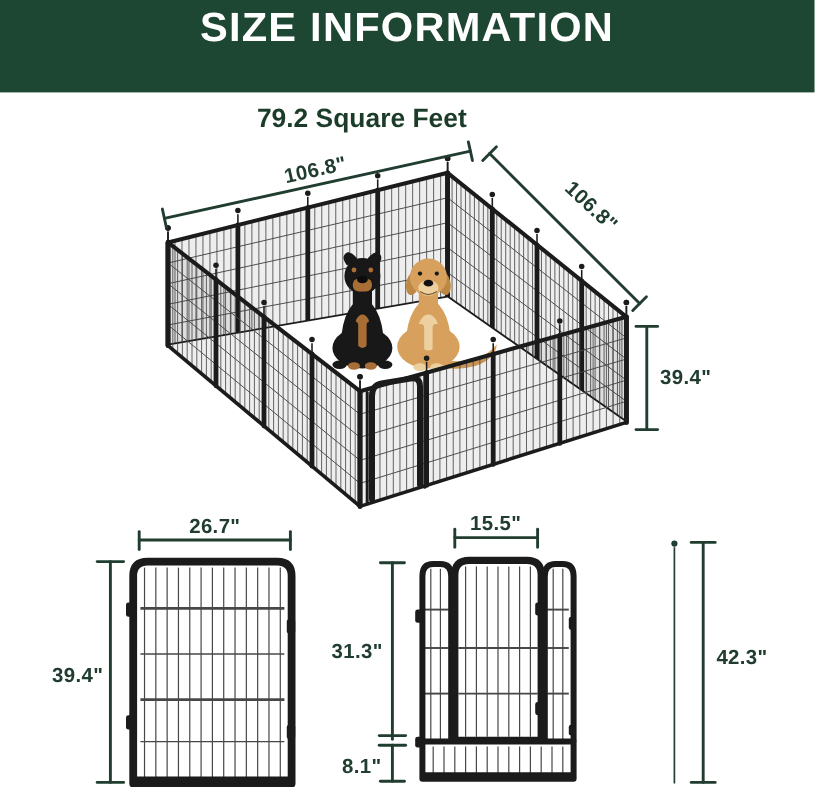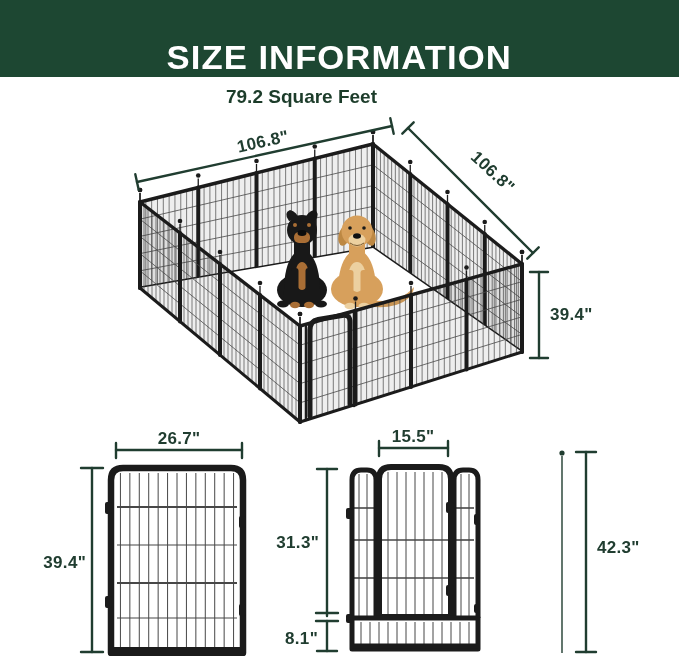--- a/index.html
+++ b/index.html
@@ -3,25 +3,25 @@
 <meta charset="utf-8">
 <style>
   :root{
     --header-bg:#1d4732; --header-text:#ffffff; --subtitle:#1c3c2a;
     --dim:#203d30; --frame:#1b1b1b; --wire:#474747;
   }
   html,body{margin:0;padding:0;background:#ffffff;}
   .page{position:relative;width:679px;height:656px;background:#ffffff;overflow:hidden;
         font-family:"Liberation Sans",sans-serif;}
   .banner{position:absolute;left:0;top:0;width:679px;height:77px;background:var(--header-bg);
-          display:flex;align-items:flex-end;justify-content:center;}
+          display:flex;align-items:flex-start;justify-content:center;}
   .banner h1{margin:0;padding-top:4px;color:var(--header-text);font-size:34px;font-weight:800;
              letter-spacing:1px;transform:scaleX(1.02);}
   .subtitle{position:absolute;left:0;top:86px;width:603px;text-align:center;
-            color:var(--subtitle);font-size:19px;font-weight:700;}
+            color:var(--subtitle);font-size:22px;font-weight:700;}
   svg.art{position:absolute;left:0;top:0;width:679px;height:656px;}
   .dim line{stroke:var(--dim);stroke-width:2.4;stroke-linecap:round;}
   .dim text{font-family:"Liberation Sans",sans-serif;font-size:17px;font-weight:600;
             fill:var(--dim);letter-spacing:0.3px;}
 </style>
 </head>
 <body>
 
 <div class="page">
 

